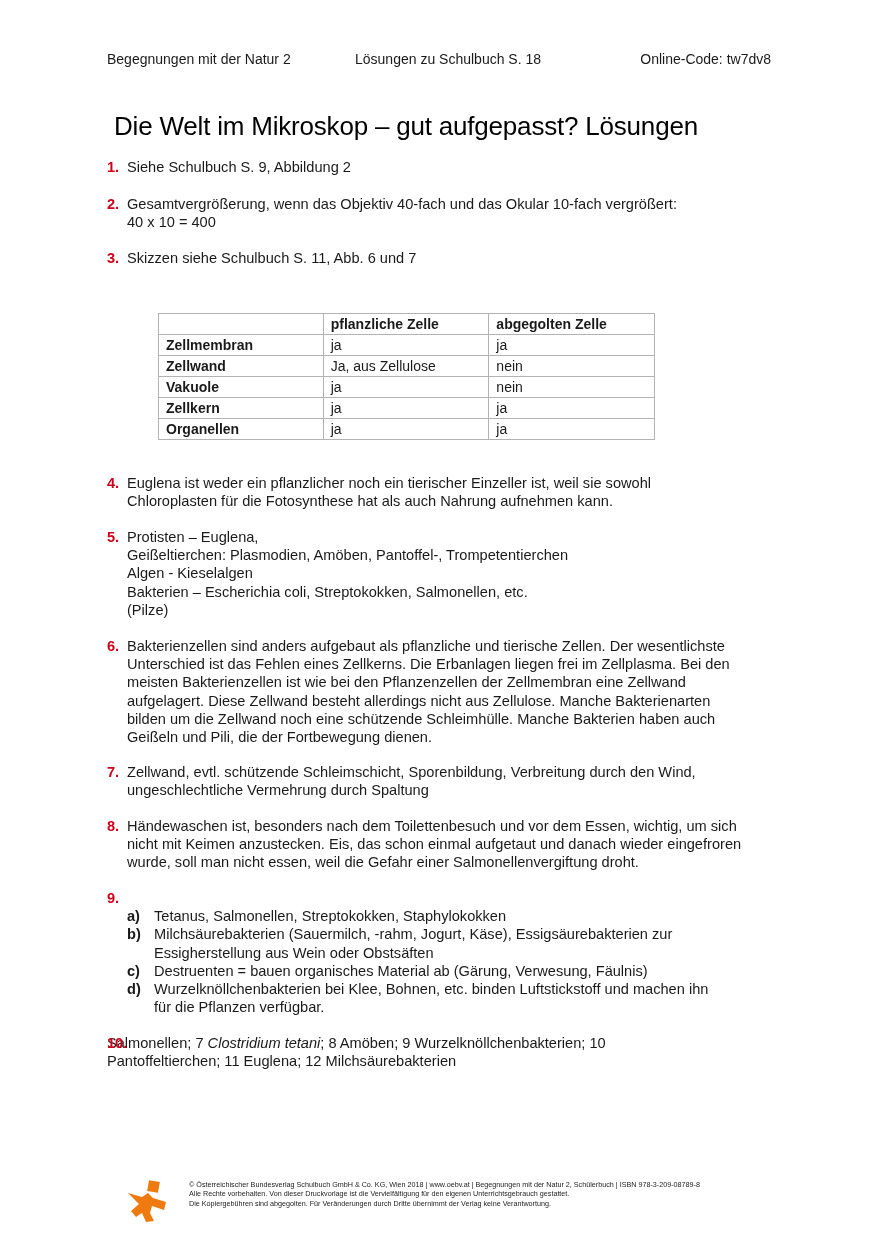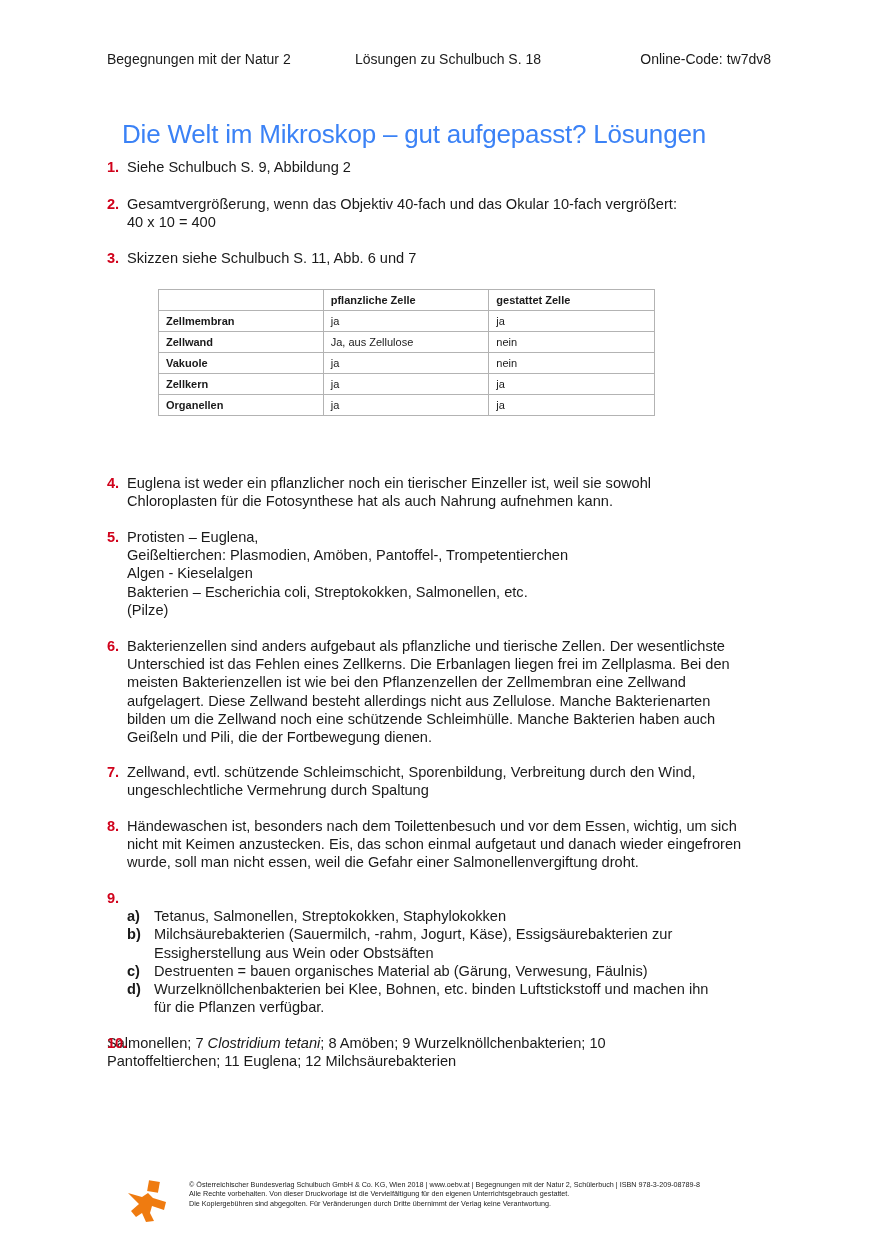--- a/index.html
+++ b/index.html
@@ -11,40 +11,40 @@
     .header {
       position: absolute; top: 50px; left: 107px; width: 677px;
       font-size: 14px; line-height: 18px; color: #1a1a1a;
     }
     .header span { position: absolute; top: 0; white-space: nowrap; }
     .hdr-left { left: 0; }
     .hdr-center { left: 248px; }
     .hdr-right { right: 13px; }
     .title {
       position: absolute; top: 102px; left: 106px;
-      font-size: 26px; line-height: 32px; color: #3b82f6; margin: 16px; font-weight: normal;
+      font-size: 26px; line-height: 32px; color: #000000; margin: 8px; font-weight: normal;
       letter-spacing: -0.2px; white-space: nowrap;
     }
     .item {
       position: absolute; left: 107px; width: 690px;
       font-size: 14.6px; line-height: 18.2px;
     }
     .num {
       position: absolute; left: 0; top: 0; color: #d0021b; font-weight: bold;
     }
     .body { margin-left: 20px; }
     .body p { margin: 0; }
     .sub { position: relative; padding-left: 27px; }
     .sub .lbl { position: absolute; left: 0; top: 0; font-weight: bold; }
     .item10 .first { margin-left: 22px; }
     .item10 .cont { margin-left: 31px; }
     .solution { margin-left: 31px; margin-top: 18px; }
     table.cells {
-      position: absolute; top: 289px; left: 158px; width: 497px;
-      border-collapse: collapse; font-size: 11px;
+      position: absolute; top: 313px; left: 158px; width: 497px;
+      border-collapse: collapse; font-size: 14px;
     }
     table.cells td, table.cells th {
       border: 1px solid #b3b3b3; height: 20px; padding: 0 0 0 7px;
       text-align: left; vertical-align: middle; line-height: 14px;
     }
     table.cells th { font-weight: bold; }
     table.cells td.rowhead { font-weight: bold; }
     table.cells col.c1 { width: 165px; }
     table.cells col.c2 { width: 166px; }
     table.cells col.c3 { width: 166px; }
@@ -91,21 +91,21 @@
 <table class="cells">
   <colgroup>
       <col class="c1">
       <col class="c2">
       <col class="c3">
     </colgroup>
   <tbody>
       <tr>
     <th></th>
     <th>pflanzliche Zelle</th>
-    <th>gestattet Zelle</th>
+    <th>abgegolten Zelle</th>
   </tr>
   <tr>
     <td class="rowhead">Zellmembran</td>
     <td>ja</td>
     <td>ja</td>
   </tr>
   <tr>
     <td class="rowhead">Zellwand</td>
     <td>Ja, aus Zellulose</td>
     <td>nein</td>

